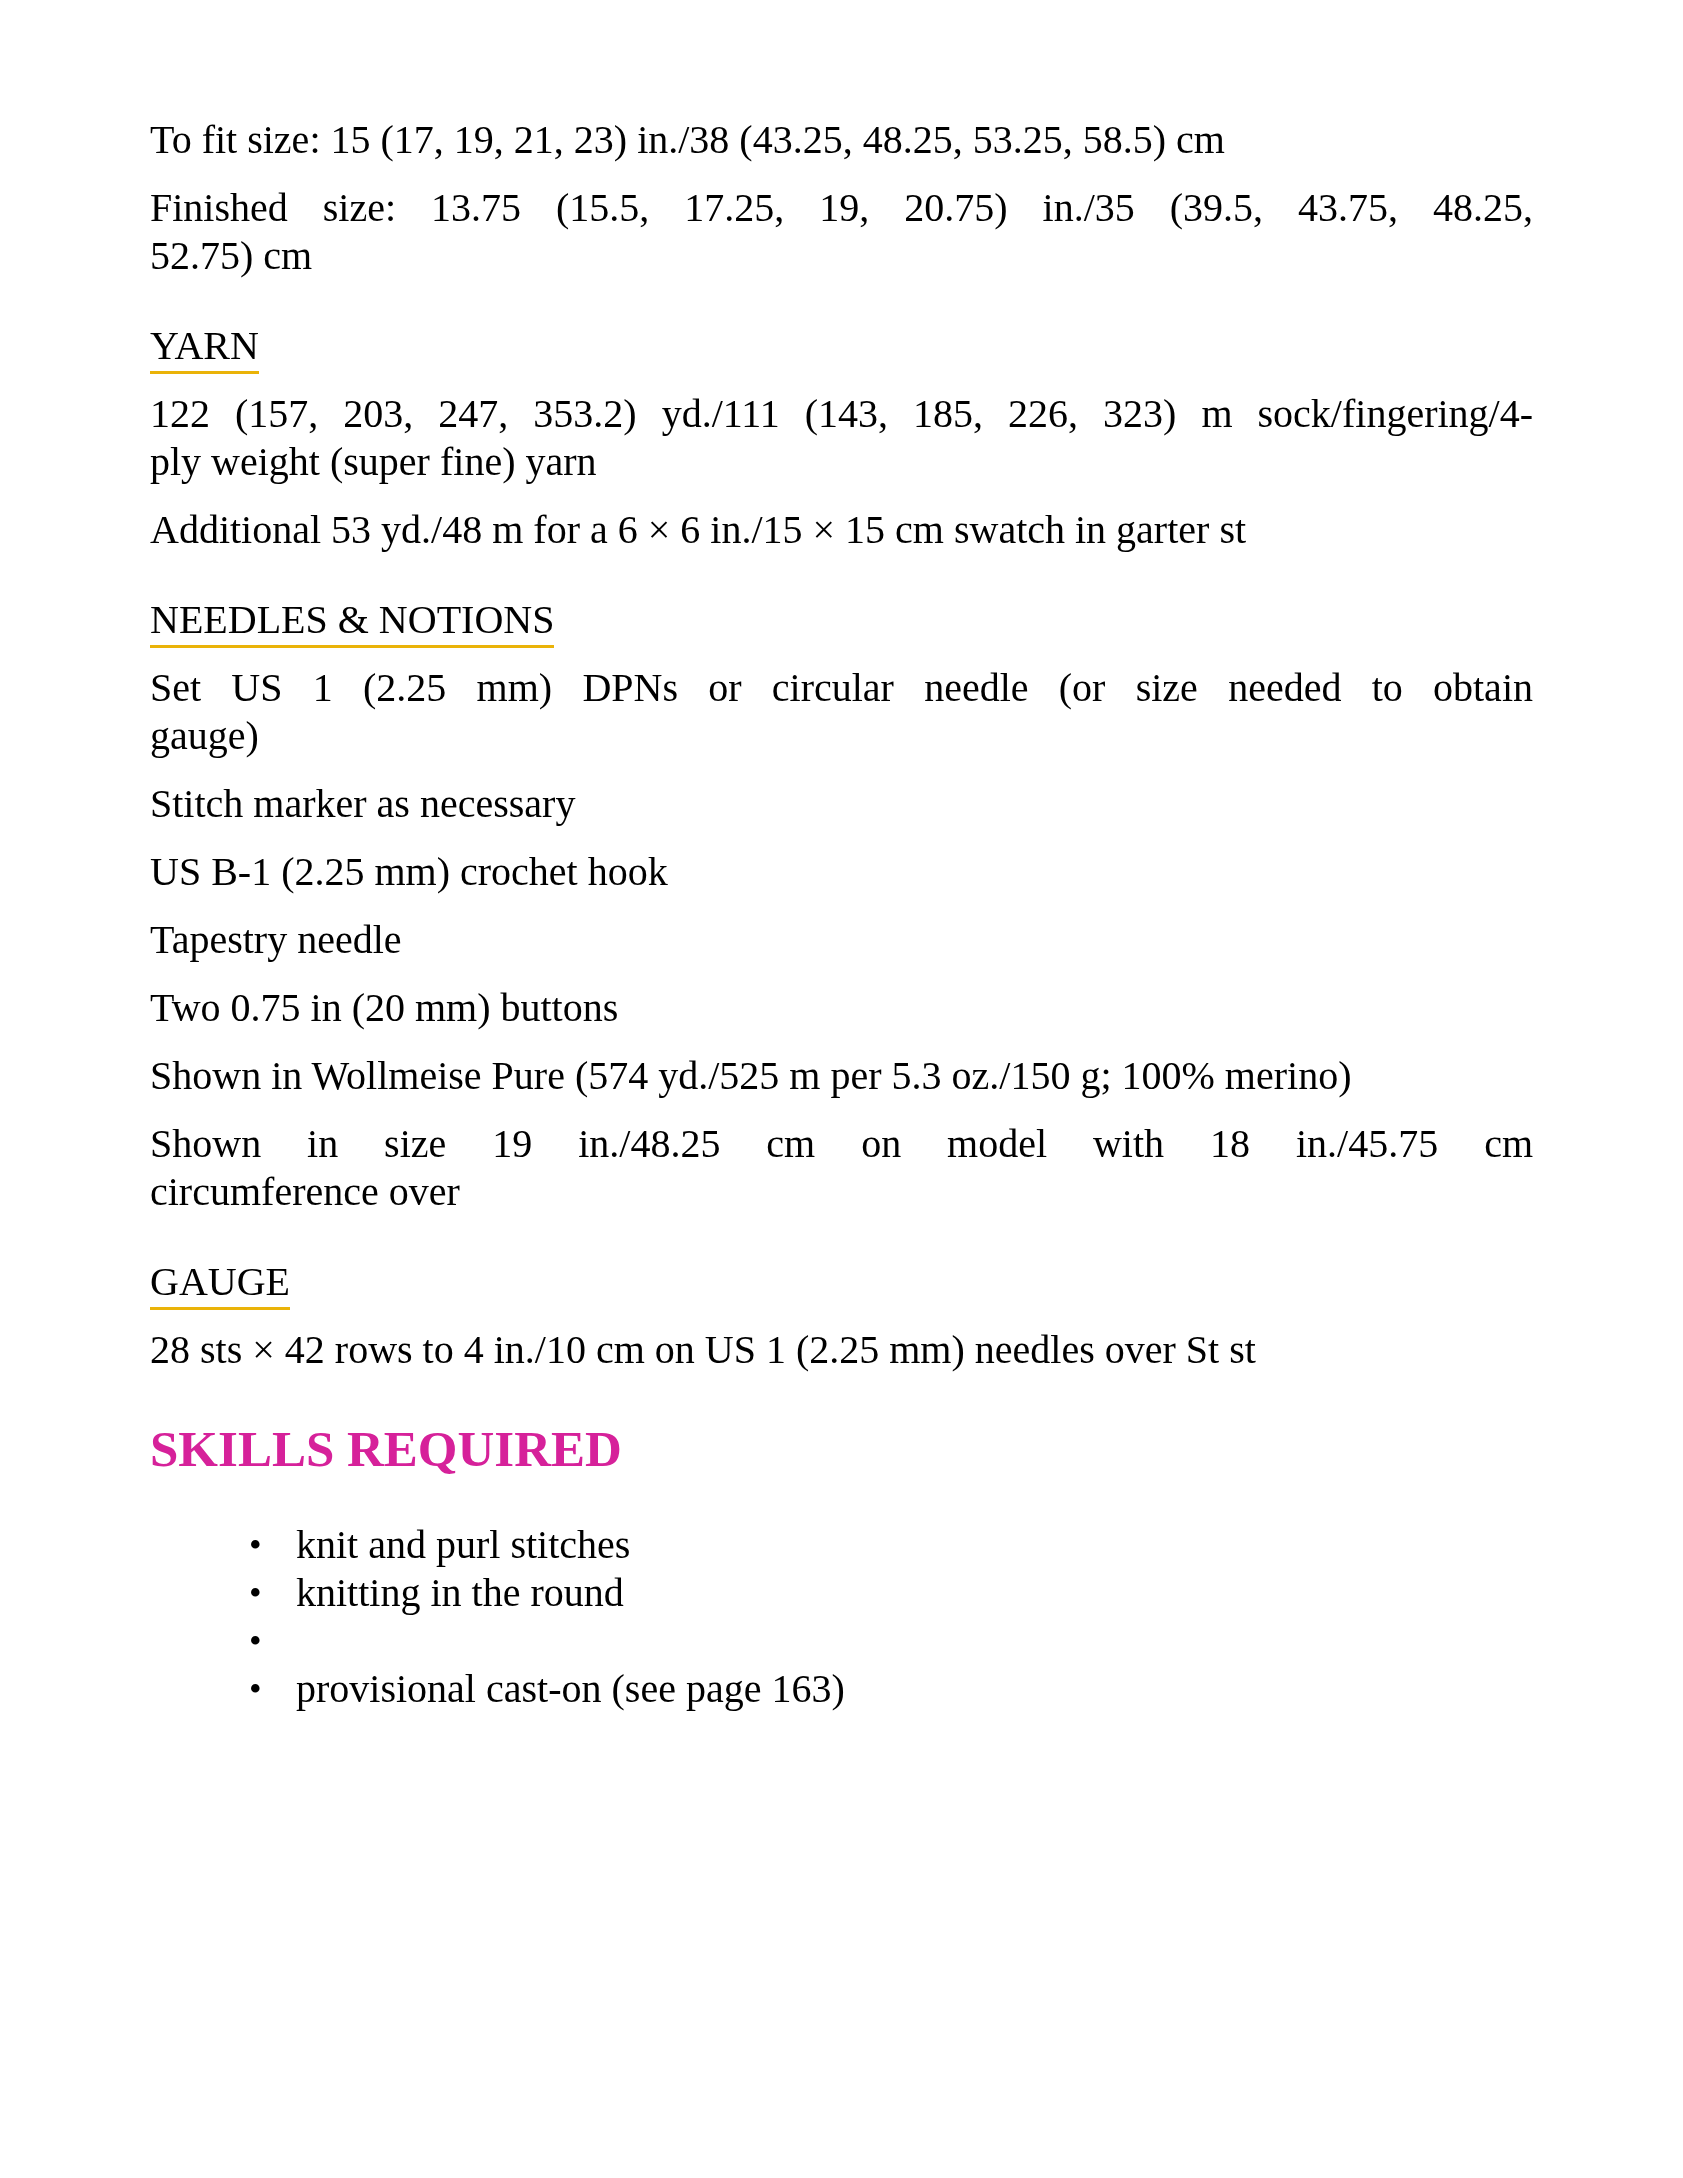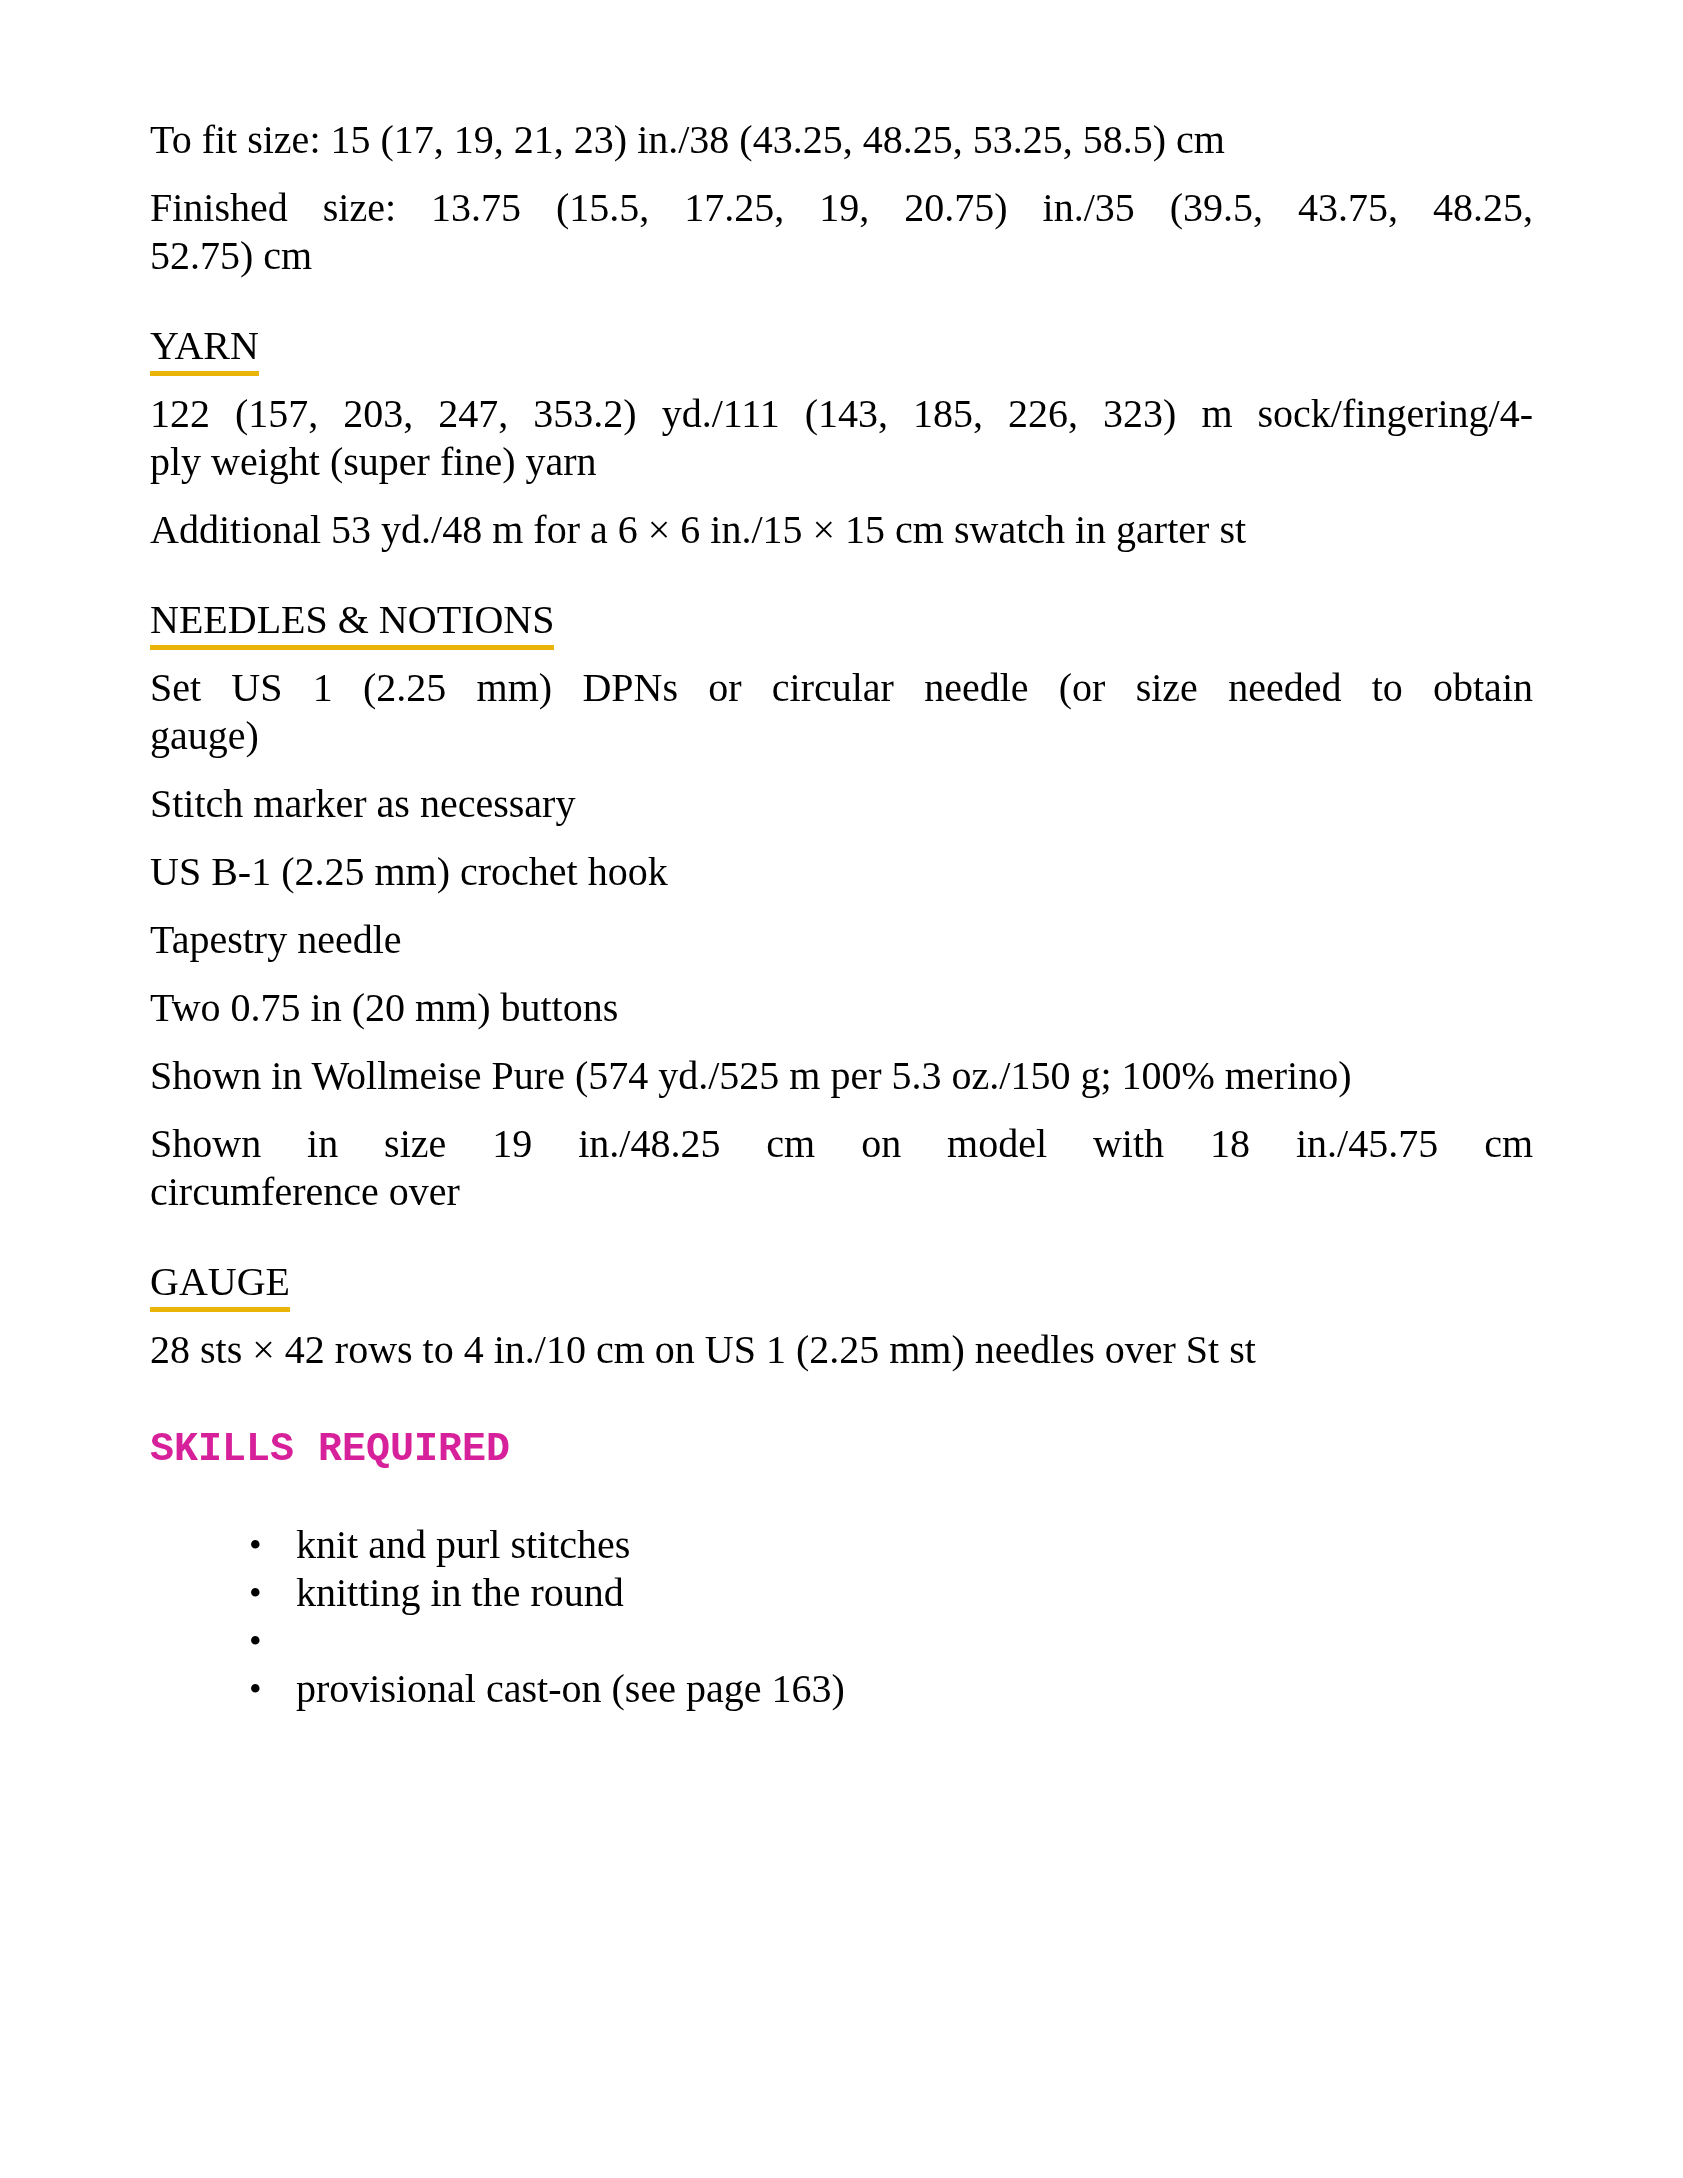--- a/index.html
+++ b/index.html
@@ -28,30 +28,29 @@
   }
   .line { display: block; text-align: left; }
   .line.j { text-align: justify; text-align-last: justify; }
   .sec {
     margin: 42px 0 20px 0;
     font-size: 40px;
     line-height: 48px;
     font-weight: normal;
   }
   .sec .hu {
-    border-bottom: 5px solid #eab308;
+    border-bottom: 3px solid #eab308;
     padding-bottom: 3px;
   }
   .skills {
     margin: 48px 0 44px 0;
-    font-size: 40px;
+    font-size: 51px;
     line-height: 55px;
     font-weight: bold;
     color: #d6219a; 
-    font-family: Liberation Mono, monospace;
   }
   .bullet-list { margin: 0; padding: 0; }
   .bullet-item {
     display: flex;
     font-size: 40px;
     line-height: 48px;
     padding-left: 99px;
   }
   .bullet-marker {
     width: 47px;

